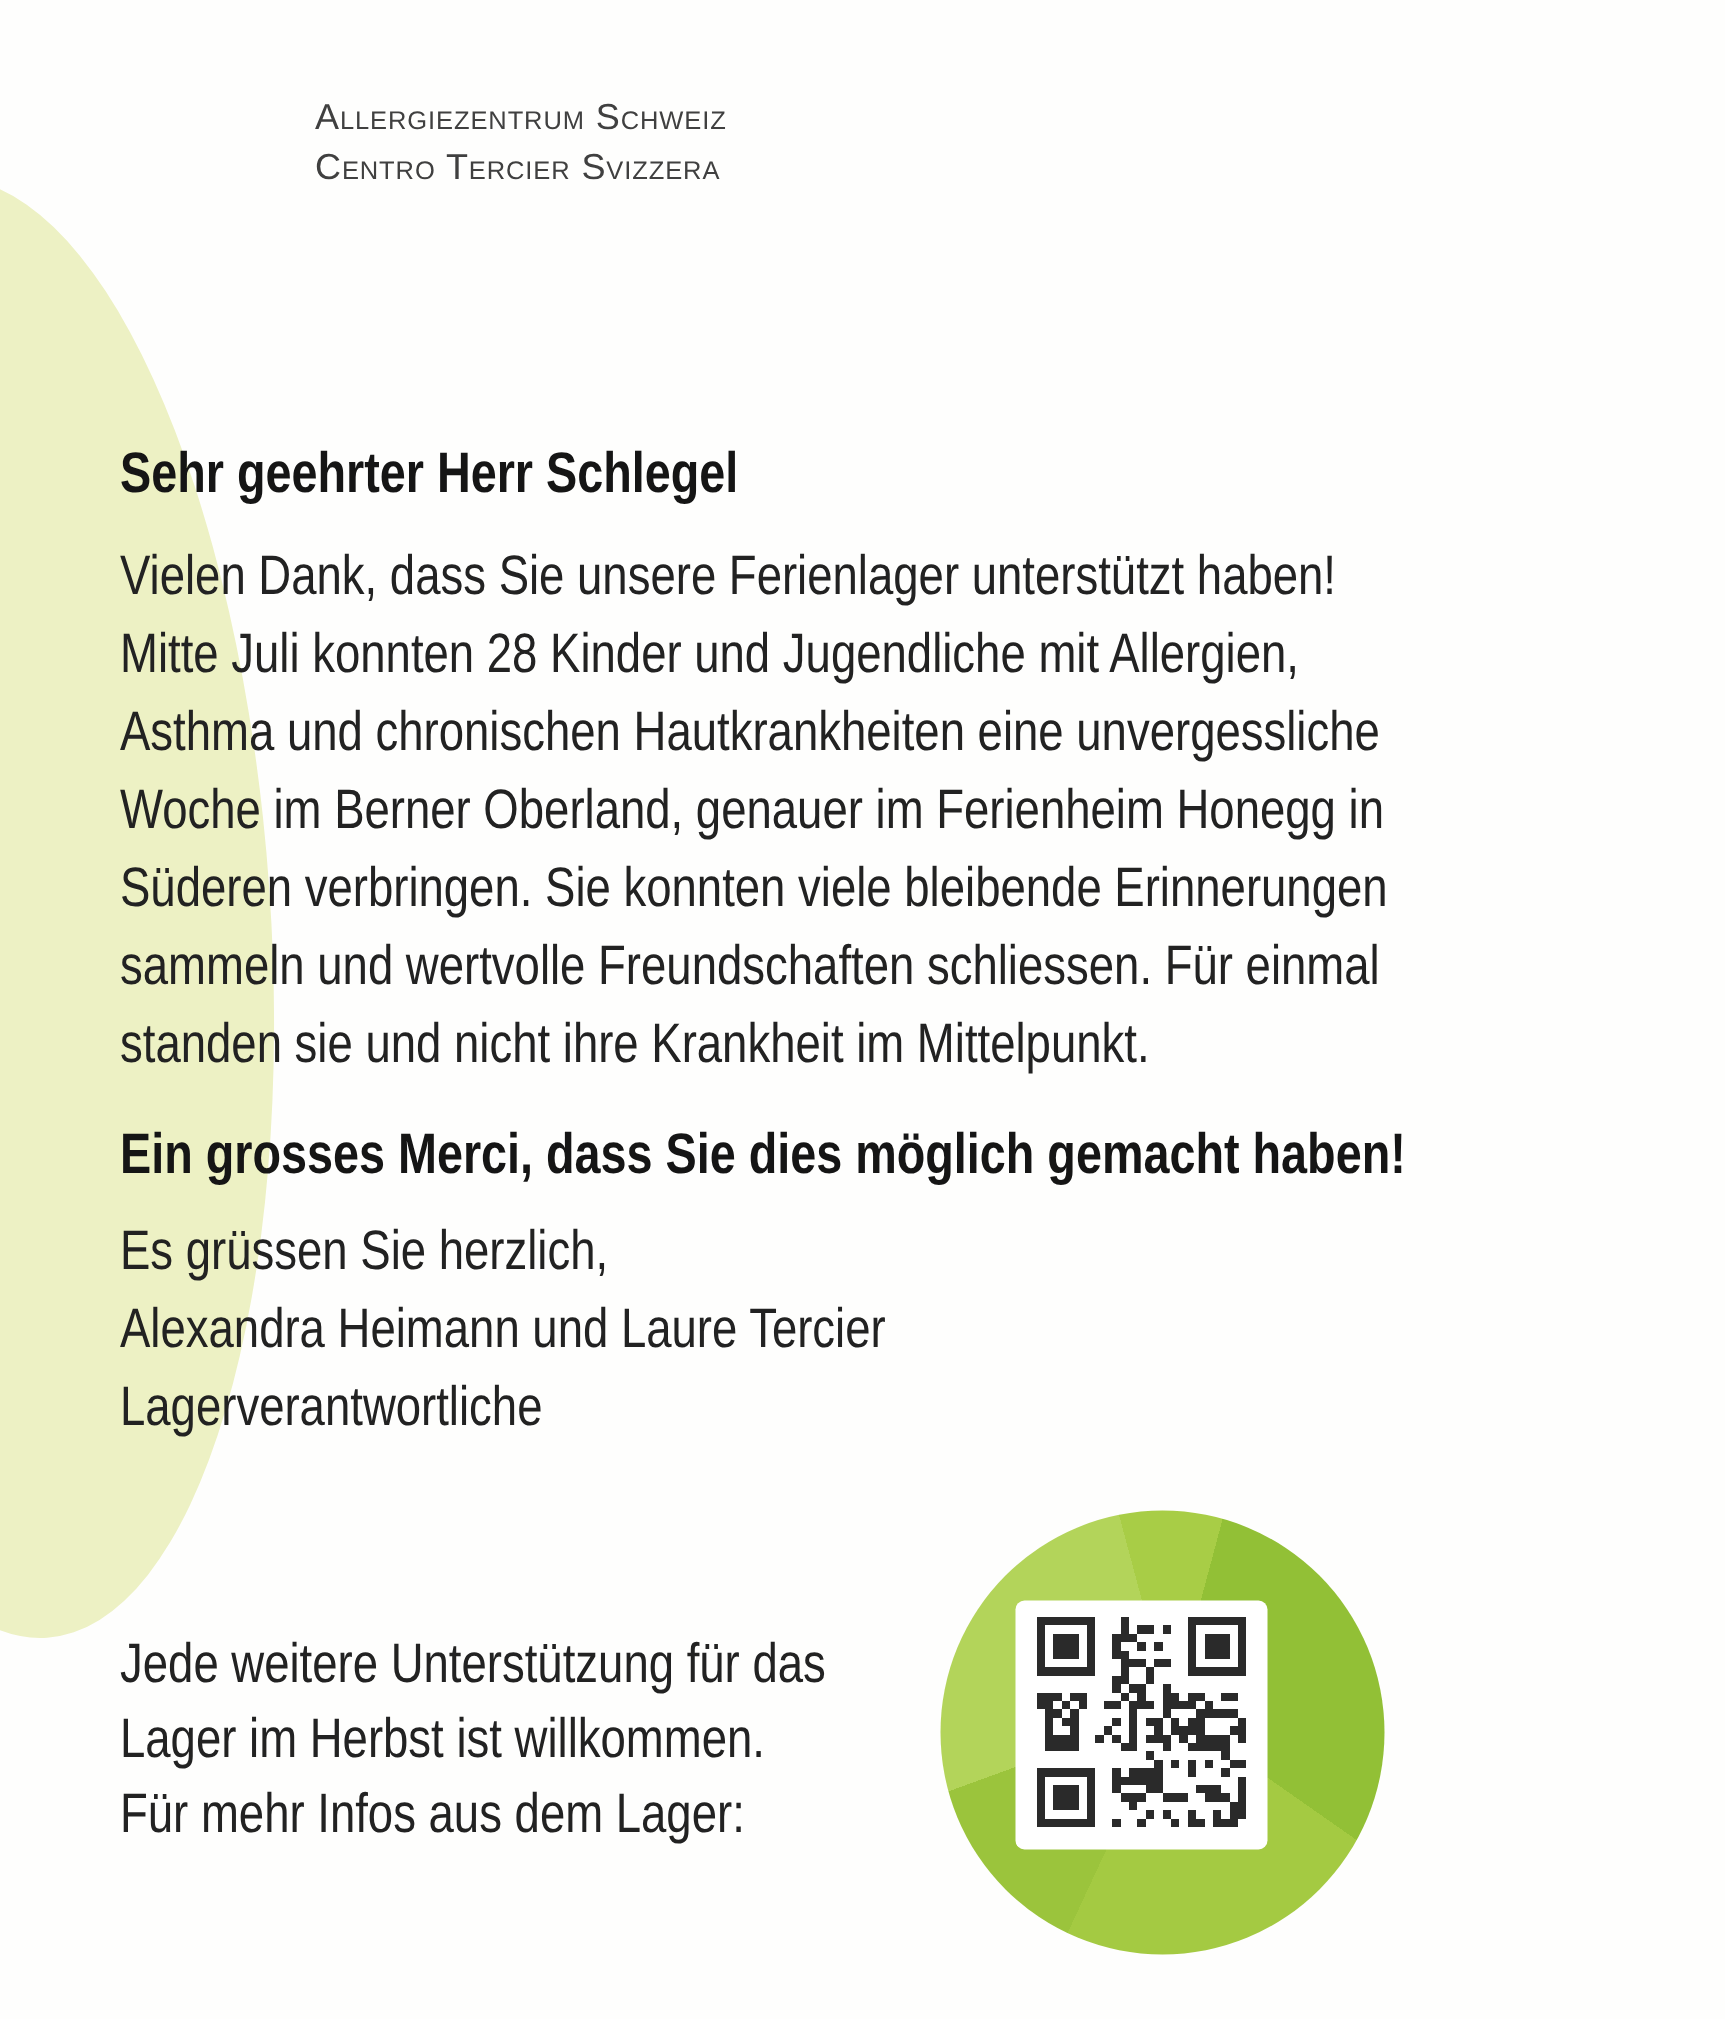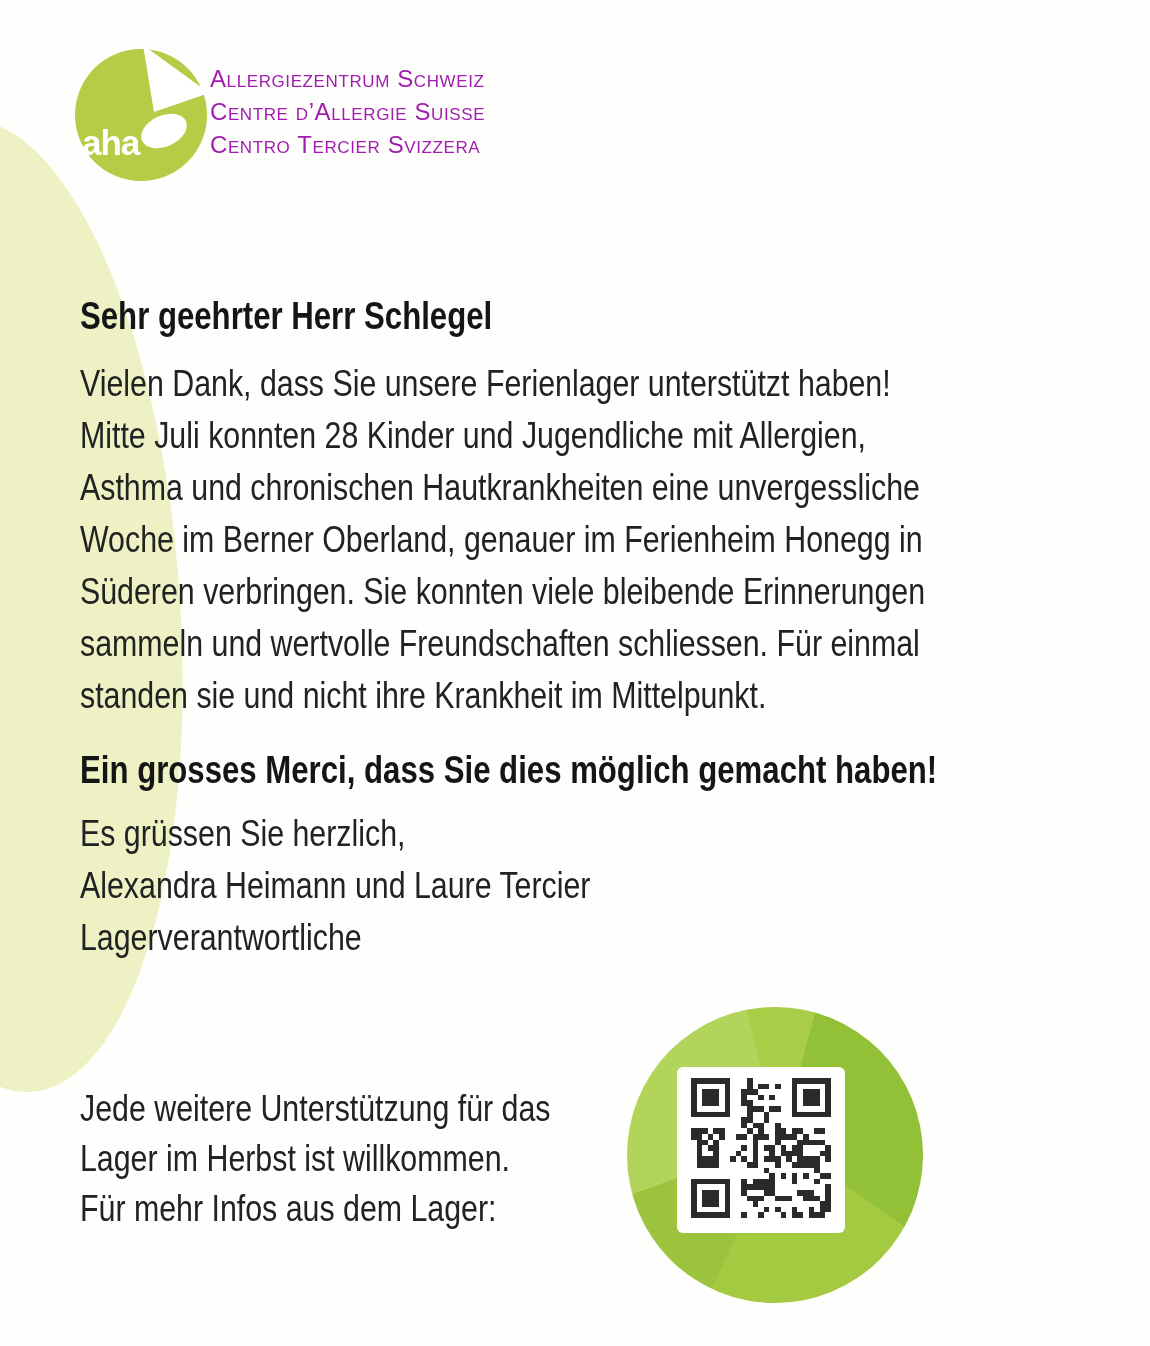--- a/index.html
+++ b/index.html
@@ -24,21 +24,21 @@
   .logo{
     position:absolute;left:75px;top:49px;
     width:132px;height:132px;
   }
   .logo svg{display:block;}
   .org-block{
     position:absolute;left:210px;top:62px;
     font-size:24px;line-height:33px;
     font-variant:small-caps;
     letter-spacing:0.6px;
-    color:#a21caf;
+    color:#404040;
   }
   
   .txt{
     position:absolute;left:80px;
     font-size:37px;line-height:52px;
     transform:scaleX(0.82);
     transform-origin:0 0;
     white-space:nowrap;
     color:#222;
   }
@@ -67,32 +67,23 @@
     display:flex;align-items:center;justify-content:center;
   }
 </style>
 </head>
 <body>
 
 <div id="page">
 
   <div class="side-ellipse" style="background: rgb(237, 241, 196);"></div>
 
-  <div class="logo">
-    <svg width="132" height="132" viewBox="0 0 132 132">
-      <circle cx="66" cy="66" r="66" fill="#b5cc47"></circle>
-      <path d="M 68,-4 L 134,44 L 79,63 Z" fill="#ffffff"></path>
-      <ellipse cx="89" cy="82" rx="24" ry="15.5" fill="#ffffff" transform="rotate(-24 89 82)"></ellipse>
-      <text x="7" y="106" font-size="35" font-weight="bold" fill="#ffffff" letter-spacing="-1">aha</text>
-    </svg>
-  </div>
 
   <div class="org-block">
     <div>Allergiezentrum Schweiz</div>
-    <div>Centre d’Allergie Suisse</div>
     <div>Centro Tercier Svizzera</div>
   </div>
 
   <div class="txt bold" style="top:290px">Sehr geehrter Herr Schlegel</div>
 
   <div class="txt" style="top:358px">
     <div>Vielen Dank, dass Sie unsere Ferienlager unterstützt haben!</div>
     <div>Mitte Juli konnten 28 Kinder und Jugendliche mit Allergien,</div>
     <div>Asthma und chronischen Hautkrankheiten eine unvergessliche</div>
     <div>Woche im Berner Oberland, genauer im Ferienheim Honegg in</div>

